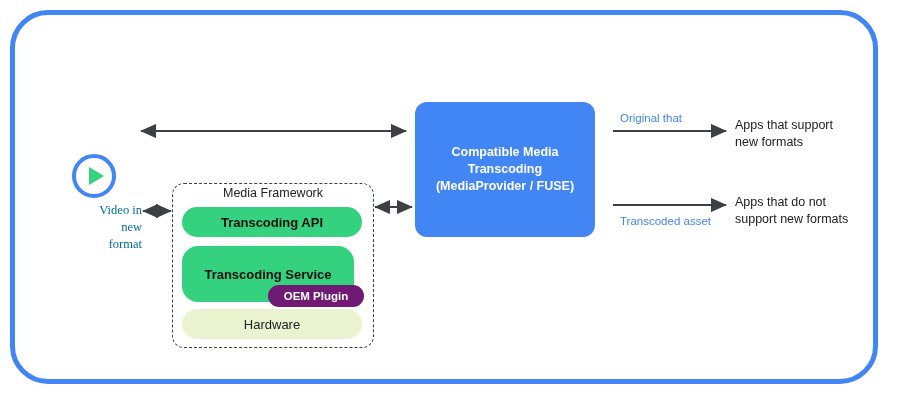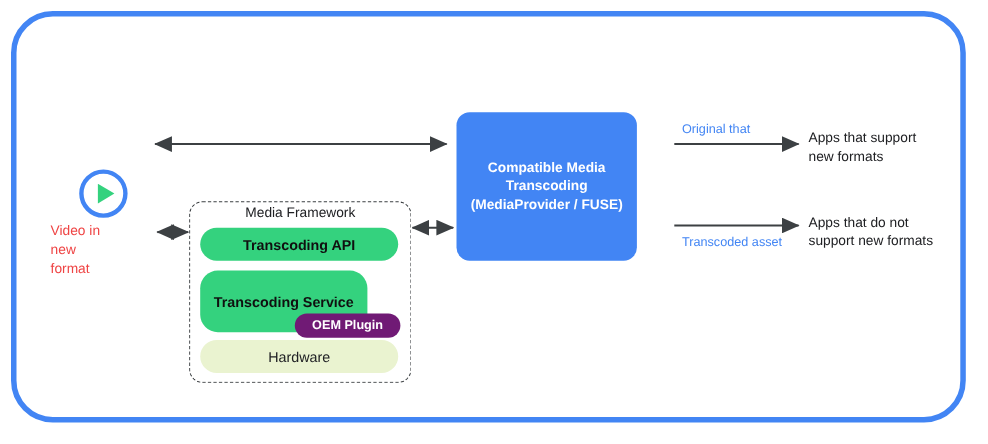--- a/index.html
+++ b/index.html
@@ -10,52 +10,52 @@
     position:absolute;left:10px;top:10px;width:868px;height:374px;
     border:5px solid #4285F4;border-radius:38px;box-sizing:border-box;background:#fff;
   }
 
   
   .play-badge{position:absolute;left:70px;top:152px;width:48px;height:48px;}
   .play-badge svg{display:block;}
 
   
   .video-caption{
-    position:absolute;left:46px;top:202px;width:96px;text-align:left;
-    font-size:12.5px;line-height:17px;color:#ef4444;
+    position:absolute;left:46px;top:202px;width:96px;text-align:right;
+    font-size:12.5px;line-height:17px;color:#0369a1;font-family:Liberation Serif, serif;
   }
 
   
   .framework{
     position:absolute;left:172px;top:183px;width:202px;height:165px;
     border:1.4px dashed #3c4043;border-radius:12px;box-sizing:border-box;background:transparent;
   }
   .framework-title{
     position:absolute;left:172px;top:186px;width:202px;text-align:center;
     font-size:12.5px;color:#202124;
   }
 
   .stack-box{
     position:absolute;display:flex;align-items:center;justify-content:center;
     font-size:13px;font-weight:bold;color:#101010;box-sizing:border-box;
   }
   .box-api{left:182px;top:207px;width:180px;height:30px;background:#34D27E;border-radius:16px;}
-  .box-service{left:182px;top:246px;width:152px;height:56px;background:#34D27E;border-radius:16px;}
+  .box-service{left:182px;top:246px;width:172px;height:56px;background:#34D27E;border-radius:16px;}
   .box-hardware{left:182px;top:309px;width:180px;height:30px;background:#EAF3D0;border-radius:16px;font-weight:normal;color:#202124;}
 
   .oem-pill{
     position:absolute;left:268px;top:285px;width:96px;height:22px;
     background:#701a75;border-radius:11px;
     display:flex;align-items:center;justify-content:center;
     font-size:11.5px;font-weight:bold;color:#ffffff;box-sizing:border-box;
   }
 
   
   .cmt-box{
-    position:absolute;left:415px;top:102px;width:164px;height:135px;
+    position:absolute;left:415px;top:102px;width:180px;height:135px;
     background:#4285F4;border-radius:12px;
     display:flex;align-items:center;justify-content:center;text-align:center;
     font-size:12.5px;font-weight:bold;color:#ffffff;line-height:17px;box-sizing:border-box;
   }
 
   
   .arrows{position:absolute;left:0;top:0;width:898px;height:404px;pointer-events:none;}
 
   
   .asset-label{position:absolute;font-size:11.5px;color:#4285F4;white-space:nowrap;}

